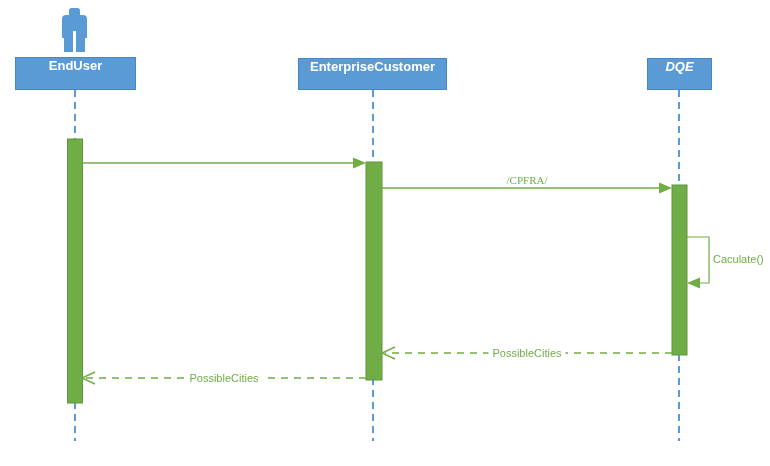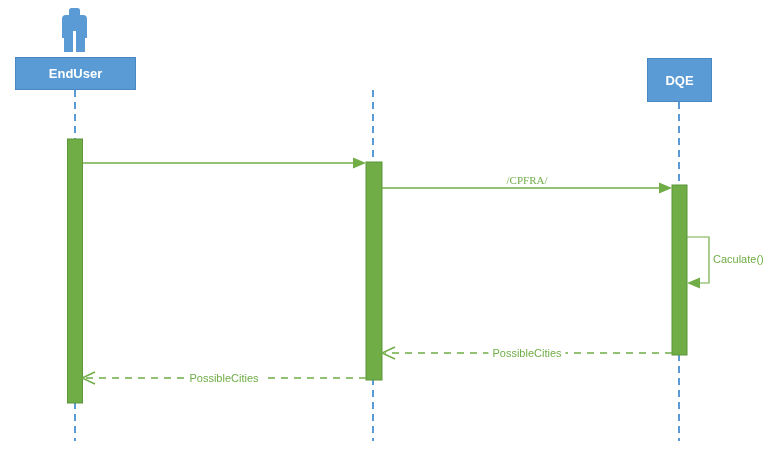--- a/index.html
+++ b/index.html
@@ -23,28 +23,27 @@
     height: 466px;
   }
   .participant-box {
     position: absolute;
     background: #5b9bd5;
     border: 1px solid #4a86c2;
     color: #ffffff;
     font-weight: bold;
     font-size: 13px;
     display: flex;
-    align-items: center;
     justify-content: center;
     box-sizing: border-box;
     white-space: nowrap;
   }
   .box-enduser   { left: 15px;  top: 57px; width: 121px; height: 33px; }
   .box-entcust   { left: 298px; top: 58px; width: 149px; height: 32px; }
-  .box-dqe       { left: 647px; top: 58px; width: 65px;  height: 44px; }
+  .box-dqe       { left: 647px; top: 58px; width: 65px;  height: 32px; font-style: italic; }
   .msg-label {
     position: absolute;
     background: #ffffff;
     color: #70ad47;
     font-size: 11px;
     line-height: 13px;
     padding: 0 4px;
     white-space: nowrap;
     transform: translate(-50%, -50%);
   }
@@ -106,20 +105,23 @@
     <g>
       <line x1="366" y1="378" x2="85" y2="378" stroke="#70ad47" stroke-width="1.4" stroke-dasharray="7 6"></line>
       <polyline points="95,372 82,378 95,384" fill="none" stroke="#70ad47" stroke-width="1.4"></polyline>
     </g>
   </svg>
 
   <div class="participant-box box-enduser">
     <span>EndUser</span>
   </div>
 
+  <div class="participant-box box-entcust">
+    <span>EnterpriseCustomer</span>
+  </div>
 
   <div class="participant-box box-dqe">
     <span>DQE</span>
   </div>
 
 
   <div class="msg-label lbl-msg2">/CPFRA/</div>
 
   <div class="msg-label left-anchored lbl-self">Caculate()</div>
 

